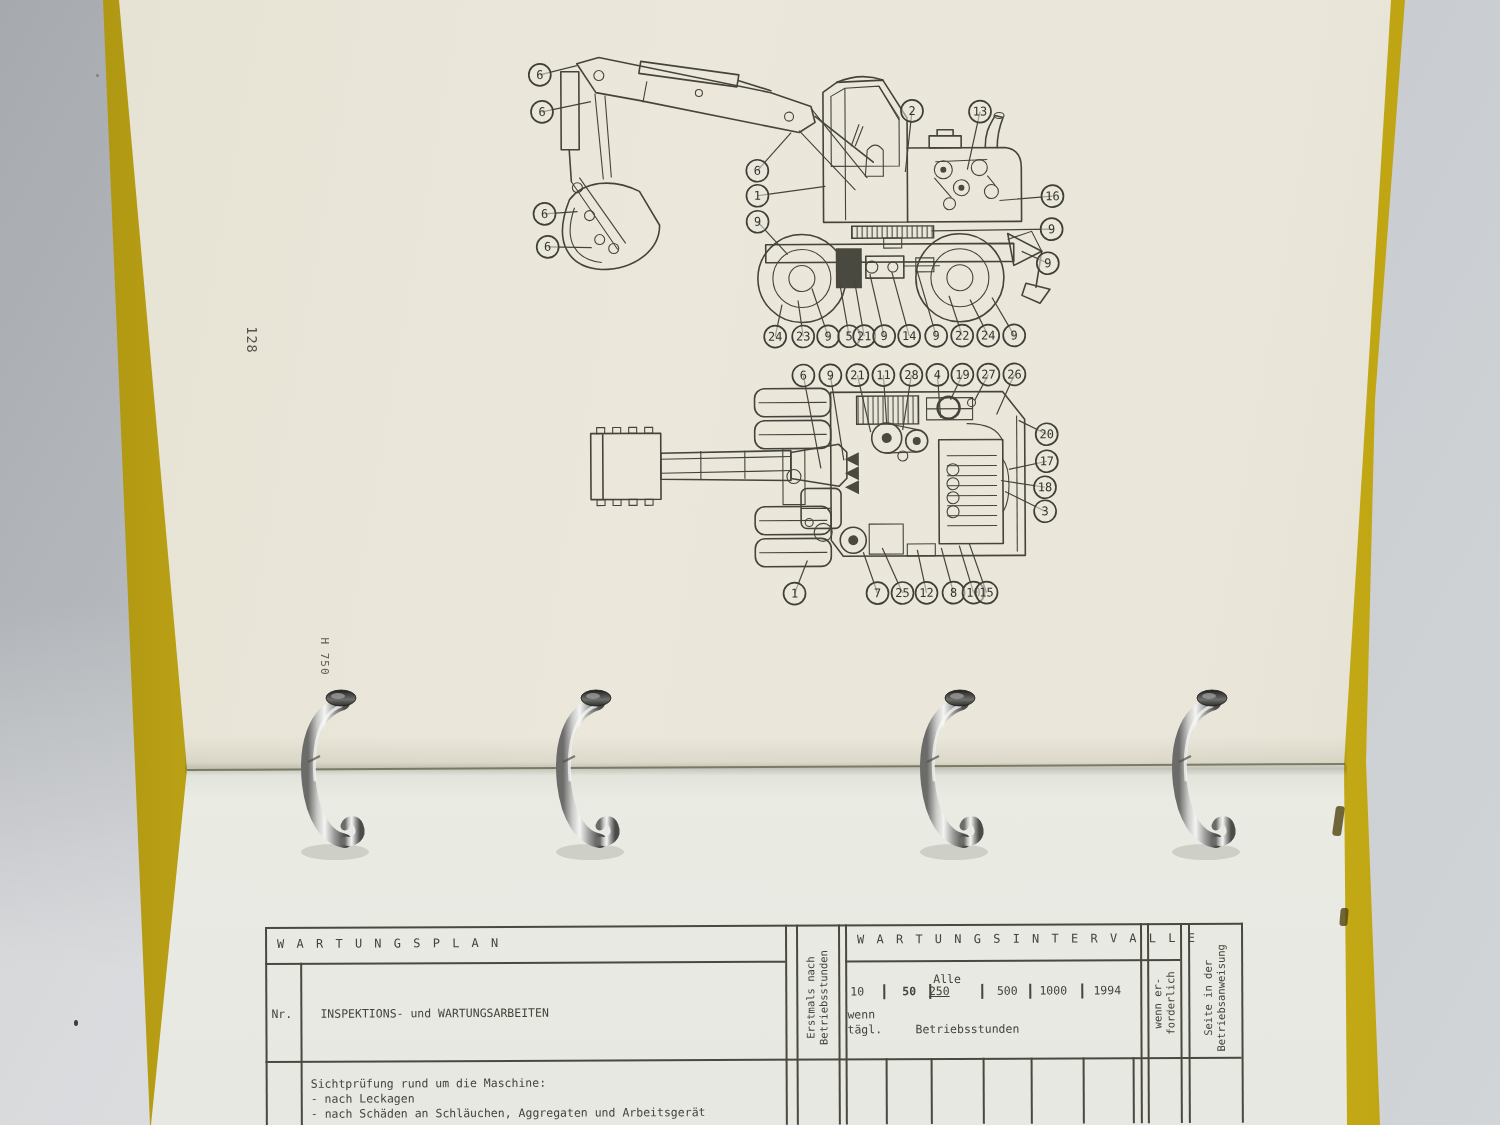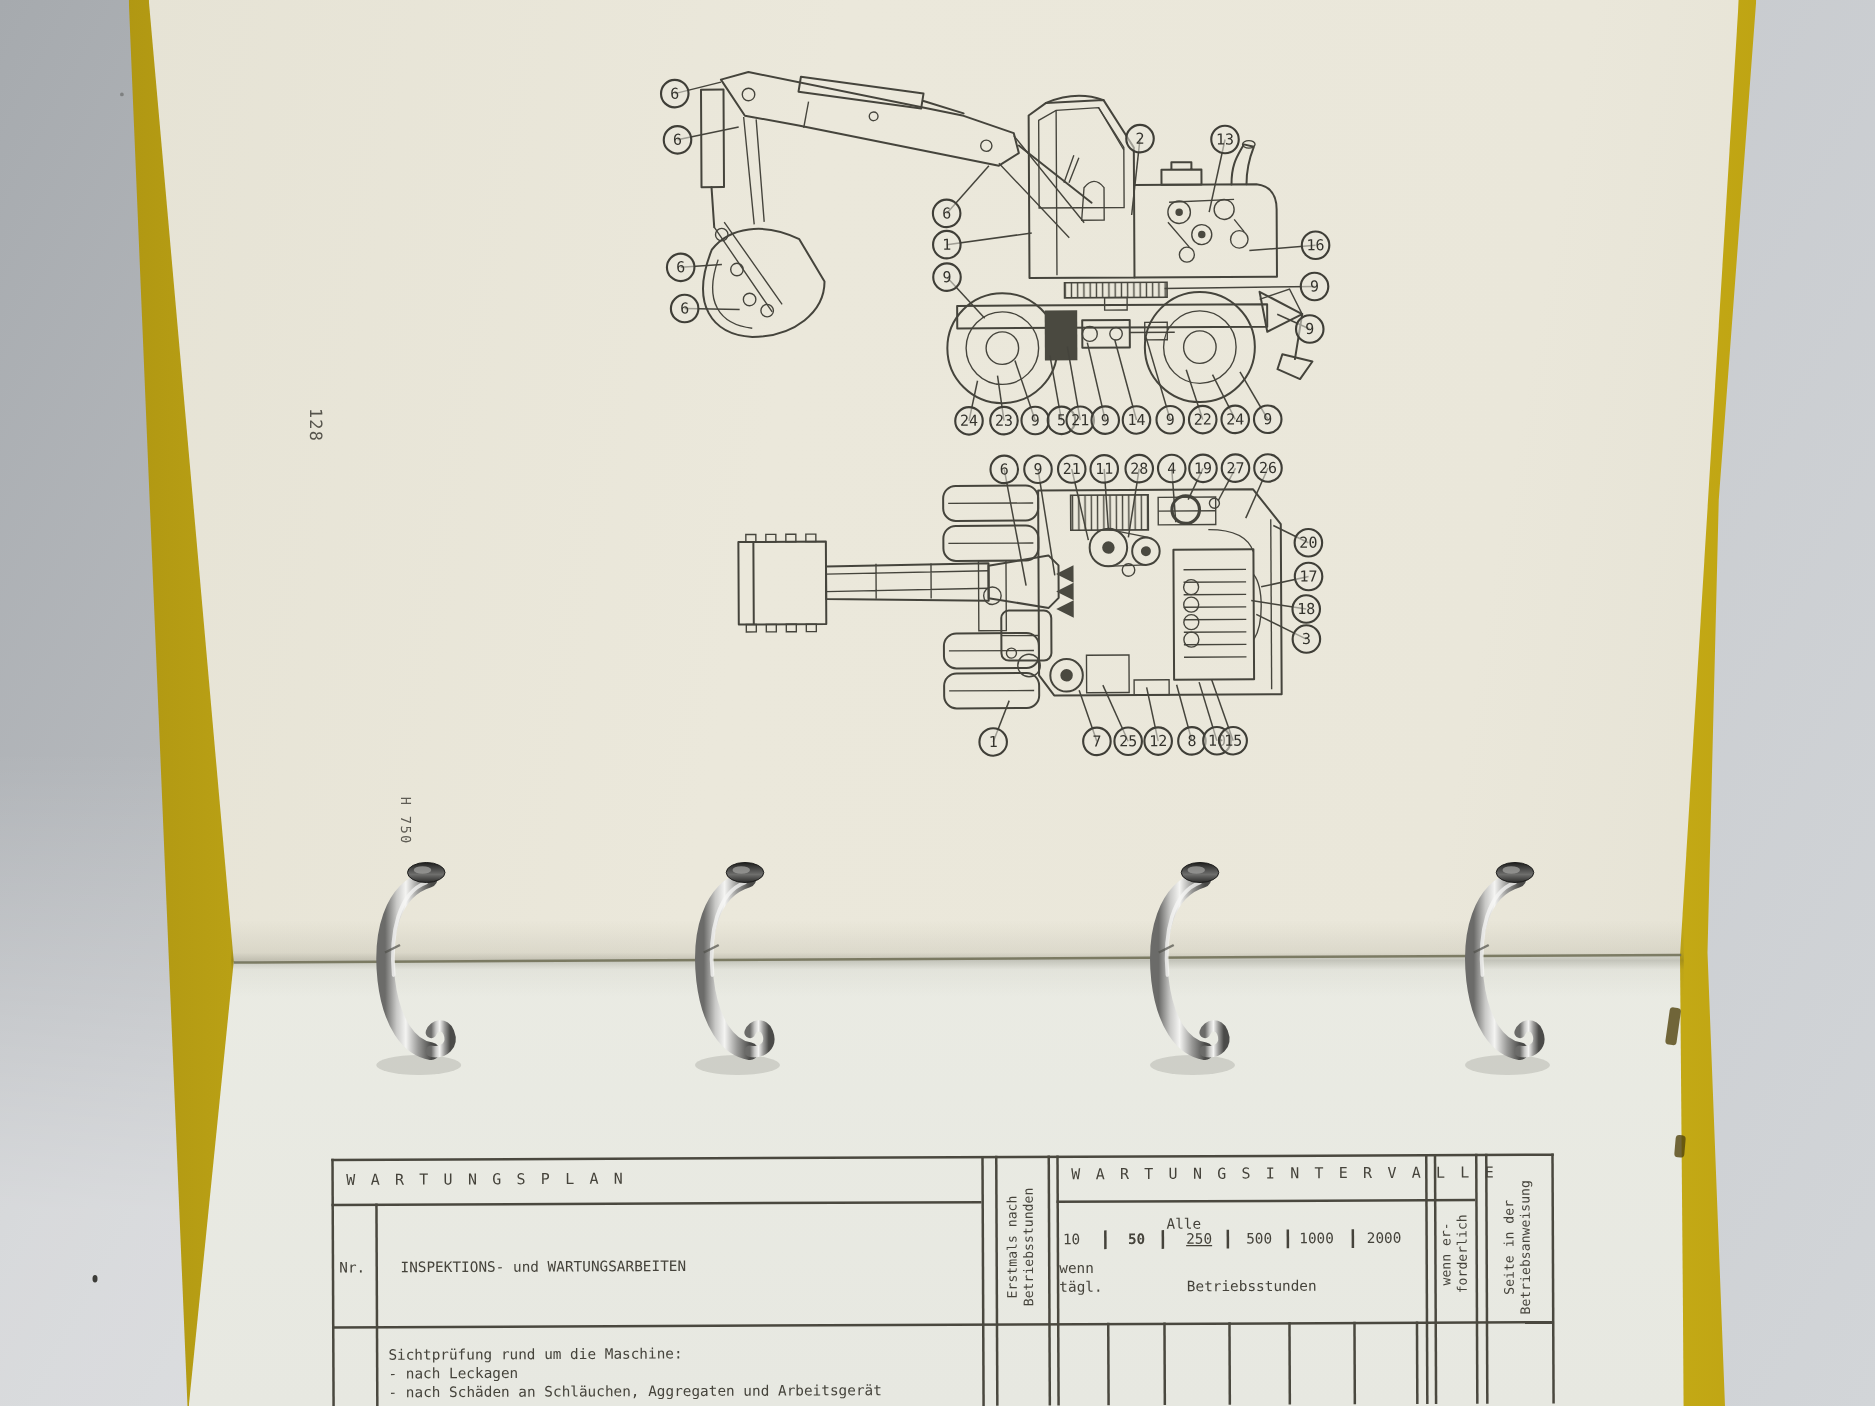--- a/index.html
+++ b/index.html
@@ -430,29 +430,29 @@
 Betriebsstunden</div>
     <div class="tcell spaced" style="left:592px;top:8px;">W A R T U N G S I N T E R V A L L E</div>
     <div class="tcell" style="left:668px;top:48px;">Alle</div>
     <div class="tcell" style="left:585px;top:60px;">10</div>
     <div class="tcell" style="left:582px;top:83px;">wenn</div>
     <div class="tcell" style="left:582px;top:98px;">tägl.</div>
     <div id="hours-row">
         <div class="bar" style="left: 40px;"></div>
         <span class="hv" style="left: 66px; font-weight: bold;">50</span>
         <div class="bar" style="left: 86px;"></div>
-        <span class="hv" style="left: 116px; text-decoration: underline;">250</span>
+        <span class="hv" style="left: 96px; text-decoration: underline;">250</span>
         <div class="bar" style="left: 138px;"></div>
         <span class="hv" style="left: 164px;">500</span>
         <div class="bar" style="left: 186px;"></div>
         <span class="hv" style="left: 210px;">1000</span>
         <div class="bar" style="left: 238px;"></div>
-        <span class="hv" style="left: 264px;">2000</span>
+        <span class="hv" style="left: 264px;">1994</span>
       </div>
-    <div class="tcell" style="left:684px;top:98px;">Betriebsstunden</div>
+    <div class="tcell" style="left:650px;top:98px;">Betriebsstunden</div>
     <div class="rcell" style="left:853px;top:67px;width:92px;height:26px;">wenn er-
 forderlich</div>
     <div class="rcell" style="left:884px;top:62px;width:131px;height:26px;">Seite in der
 Betriebsanweisung</div>
     <div class="tcell" style="left:45px;top:150px;">Sichtprüfung rund um die Maschine:
 - nach Leckagen
 - nach Schäden an Schläuchen, Aggregaten und Arbeitsgerät</div>
   </div>
 </div>
 

